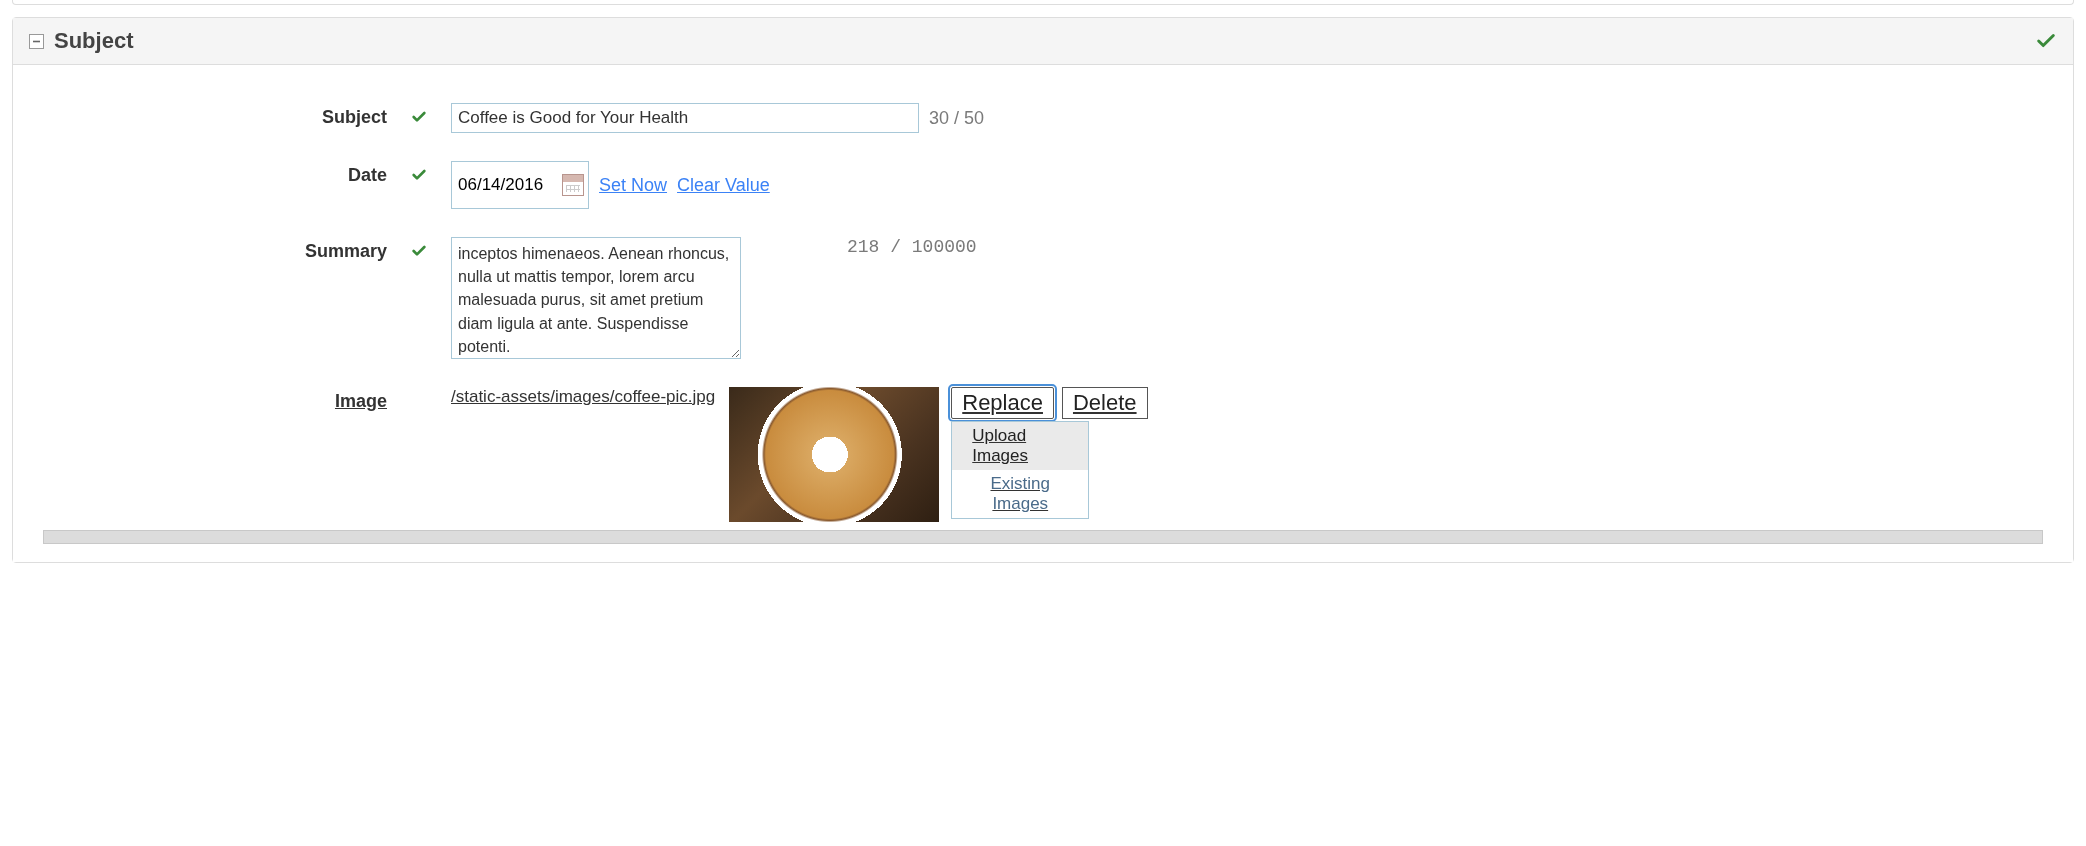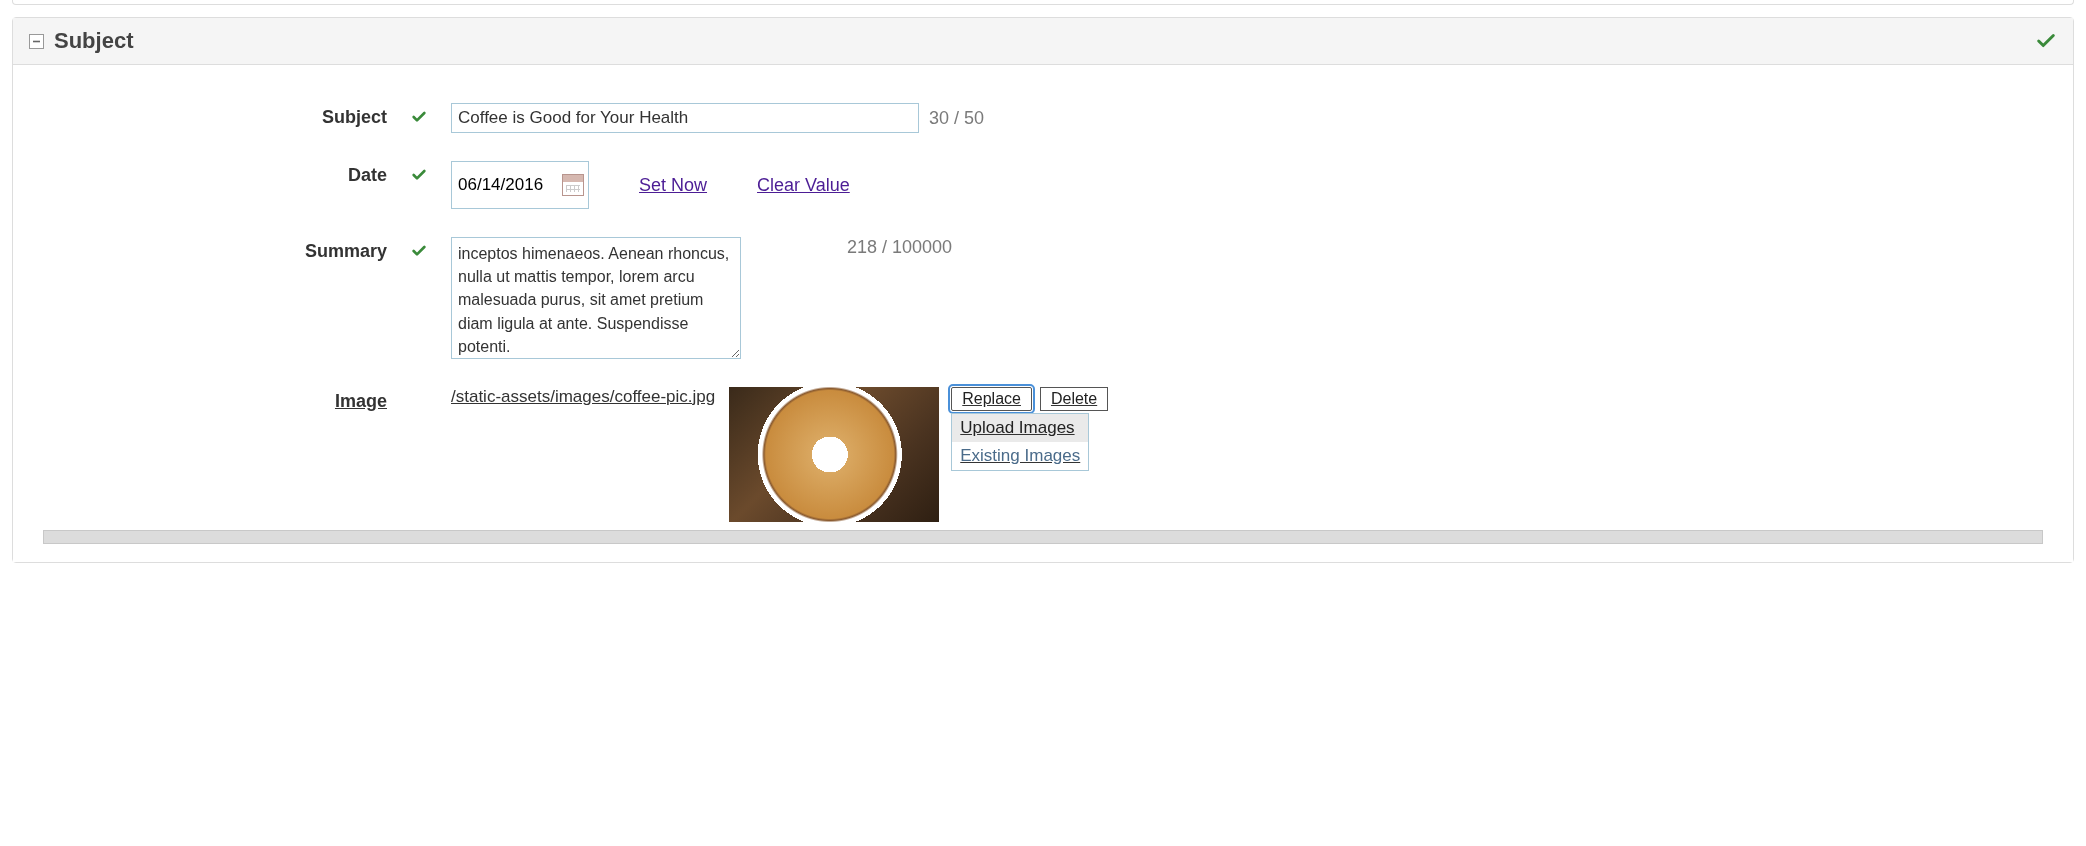--- a/index.html
+++ b/index.html
@@ -120,43 +120,43 @@
     background: linear-gradient(to bottom,#d6b8b0 0%,#d6b8b0 35%,#fff 35%,#fff 100%);
     position: relative;
   }
   .cal-icon::after{
     content:"";
     position:absolute; left:3px; right:3px; top:10px; bottom:3px;
     background-image: linear-gradient(#ccc 1px, transparent 1px), linear-gradient(90deg,#ccc 1px, transparent 1px);
     background-size: 4px 4px;
   }
   .link-action {
-    color: #4c1d95;
+    color: #3b82f6;
     text-decoration: underline;
     font-size: 18px;
     cursor: pointer;
     align-self: center;
-    margin-left: 40px;
   }
   .textarea-input {
     width: 290px;
     height: 122px;
     border: 1px solid #a8c8d8;
     padding: 4px 6px;
     font-size: 16px;
     color: #333;
     resize: both;
     line-height: 1.45;
     font-family: inherit;
     overflow: auto;
   }
   .summary-counter {
     color: #7a7a7a;
     font-size: 18px;
     margin-left: 96px;
+    font-family: Liberation Mono, monospace;
   }
   .image-section {
     display: flex;
     flex-direction: row;
     gap: 14px;
   }
   .image-path {
     font-size: 17px;
     color: #333;
   }
@@ -191,38 +191,38 @@
     position: relative;
   }
   .btn-row {
     display: flex;
     gap: 8px;
   }
   .btn {
     border: 1px solid #555;
     background: #fff;
     padding: 2px 10px;
-    font-size: 16px;
+    font-size: 22px;
     color: #222;
     cursor: pointer;
     font-family: inherit;
   }
   .btn.focused {
     outline: 2px solid #4a90d9;
     outline-offset: 1px;
     border-radius: 2px;
   }
   .dropdown {
     margin-top: 2px;
     border: 1px solid #a8c8d8;
     background: #fff;
     width: 138px;
   }
   .dropdown-item {
-    padding: 4px 8px;
+    padding: 4px 20px;
     font-size: 17px;
     cursor: pointer;
   }
   .dropdown-item.hover {
     background: #eaeaea;
     color: #222;
   }
   .dropdown-item.link {
     color: #4a6b8a;
     text-align: center;

